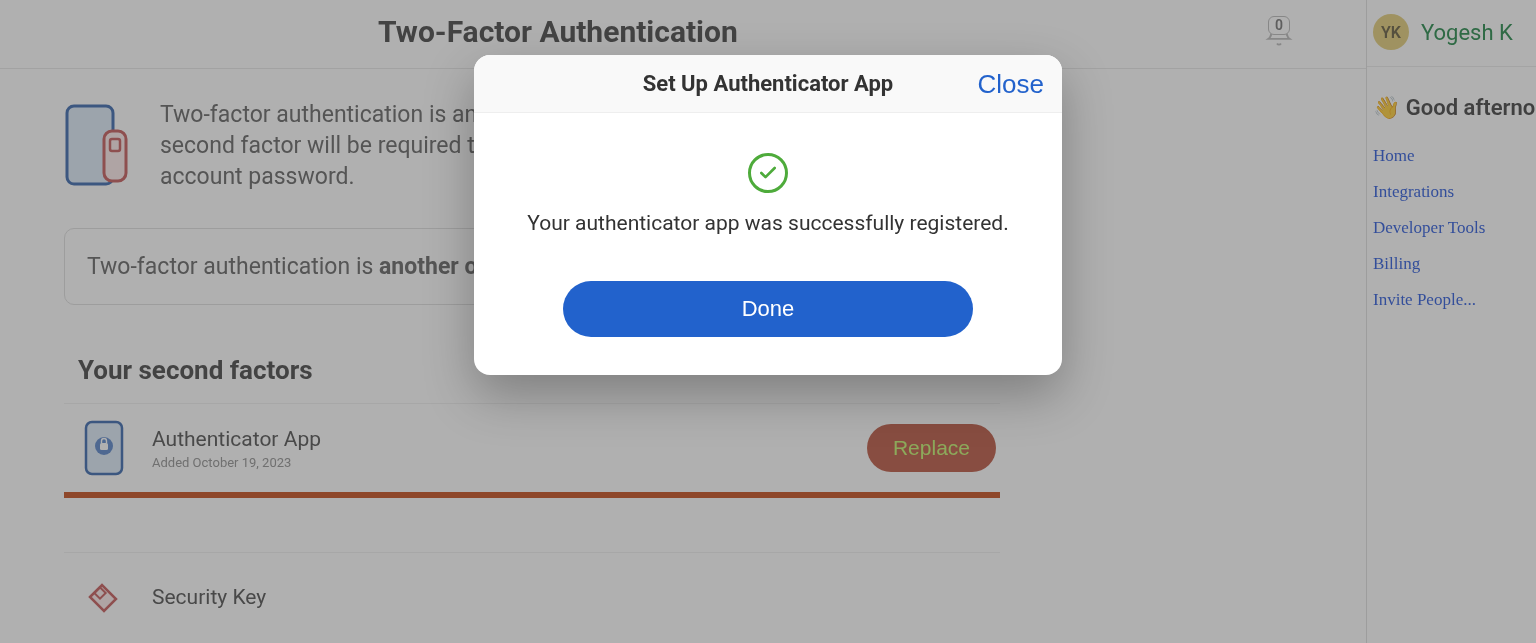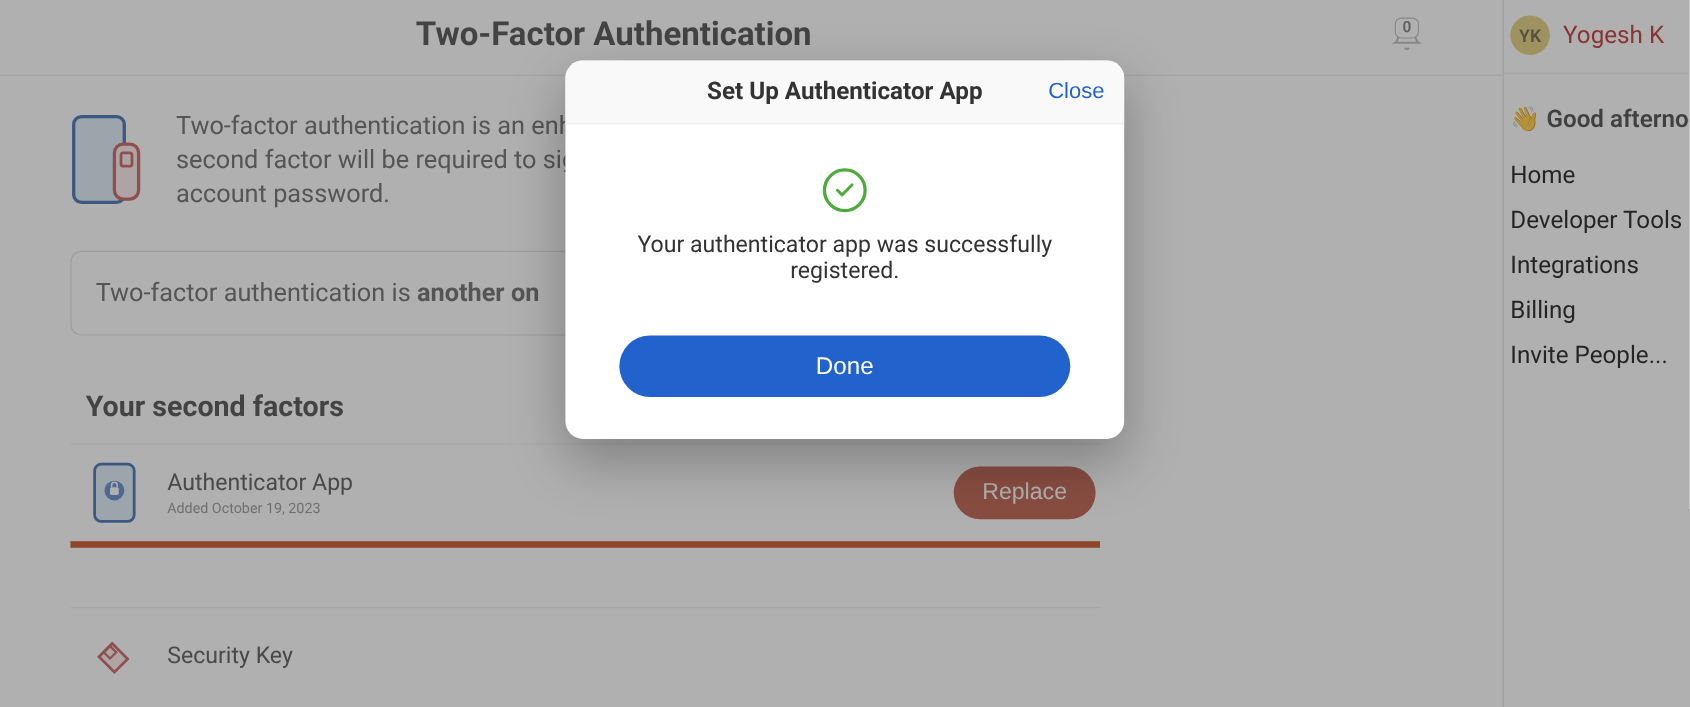--- a/index.html
+++ b/index.html
@@ -134,21 +134,21 @@
       font-size: 21px;
       color: #444;
     }
     .factor-sub {
       font-size: 13px;
       color: #8a8a8a;
       margin-top: 4px;
     }
     .replace-btn {
       background: #b74c35;
-      color: #ffffff;
+      color: #bef264;
       border: none;
       font-size: 21px;
       font-weight: 500;
       padding: 12px 26px;
       border-radius: 30px;
       cursor: pointer;
     }
     .setup-section { margin-top: 54px; }
     .setup-row {
       display: flex;
@@ -186,54 +186,55 @@
       background: #e0c96f;
       color: #5a5132;
       font-weight: 600;
       font-size: 16px;
       display: flex;
       align-items: center;
       justify-content: center;
     }
     .user-name {
       font-size: 22px;
-      color: #b91c1c;
+      color: #15803d;
       white-space: nowrap;
     }
     .greeting {
       padding: 28px 0 14px 6px;
       font-size: 22px;
       color: #333;
       font-weight: 600;
       white-space: nowrap;
     }
     .nav-list {
       list-style: none;
       padding: 4px 0 0 2px;
     }
     .nav-list li {
-      font-size: 22px;
-      color: #000000;
+      font-size: 17px;
+      color: #1d4ed8;
       padding: 8px 4px;
       cursor: pointer;
       white-space: nowrap;
+      font-family: Liberation Serif, serif;
     }
 
     
     .overlay {
       position: absolute;
       inset: 0;
       background: rgba(80,80,80,0.45);
       display: flex;
       justify-content: center;
       align-items: flex-start;
     }
     .modal {
       margin-top: 55px;
-      width: 508px;
+      width: 588px;
       background: #fff;
       border-radius: 16px;
       box-shadow: 0 20px 50px rgba(0,0,0,0.28);
       overflow: hidden;
     }
     .modal-header {
       display: flex;
       align-items: center;
       justify-content: center;
       position: relative;
@@ -244,21 +245,21 @@
     .modal-title {
       font-size: 22px;
       font-weight: 700;
       color: #333;
     }
     .modal-close {
       position: absolute;
       right: 18px;
       top: 50%;
       transform: translateY(-50%);
-      font-size: 20px;
+      font-size: 26px;
       color: #2262cc;
       background: none;
       border: none;
       cursor: pointer;
       font-weight: 500;
     }
     .modal-body {
       padding: 40px 36px 38px 36px;
       text-align: center;
     }
@@ -365,22 +366,22 @@
   </div>
 
   <div class="right-col">
     <div class="right-header">
       <div class="avatar">YK</div>
       <div class="user-name">Yogesh K</div>
     </div>
     <div class="greeting">👋 Good afternoon</div>
     <ul class="nav-list">
       <li>Home</li>
+      <li>Integrations</li>
       <li>Developer Tools</li>
-      <li>Integrations</li>
       <li>Billing</li>
       <li>Invite People...</li>
     </ul>
   </div>
 </div>
 
 <div class="overlay">
   <div class="modal">
     <div class="modal-header">
       <div class="modal-title">Set Up Authenticator App</div>

